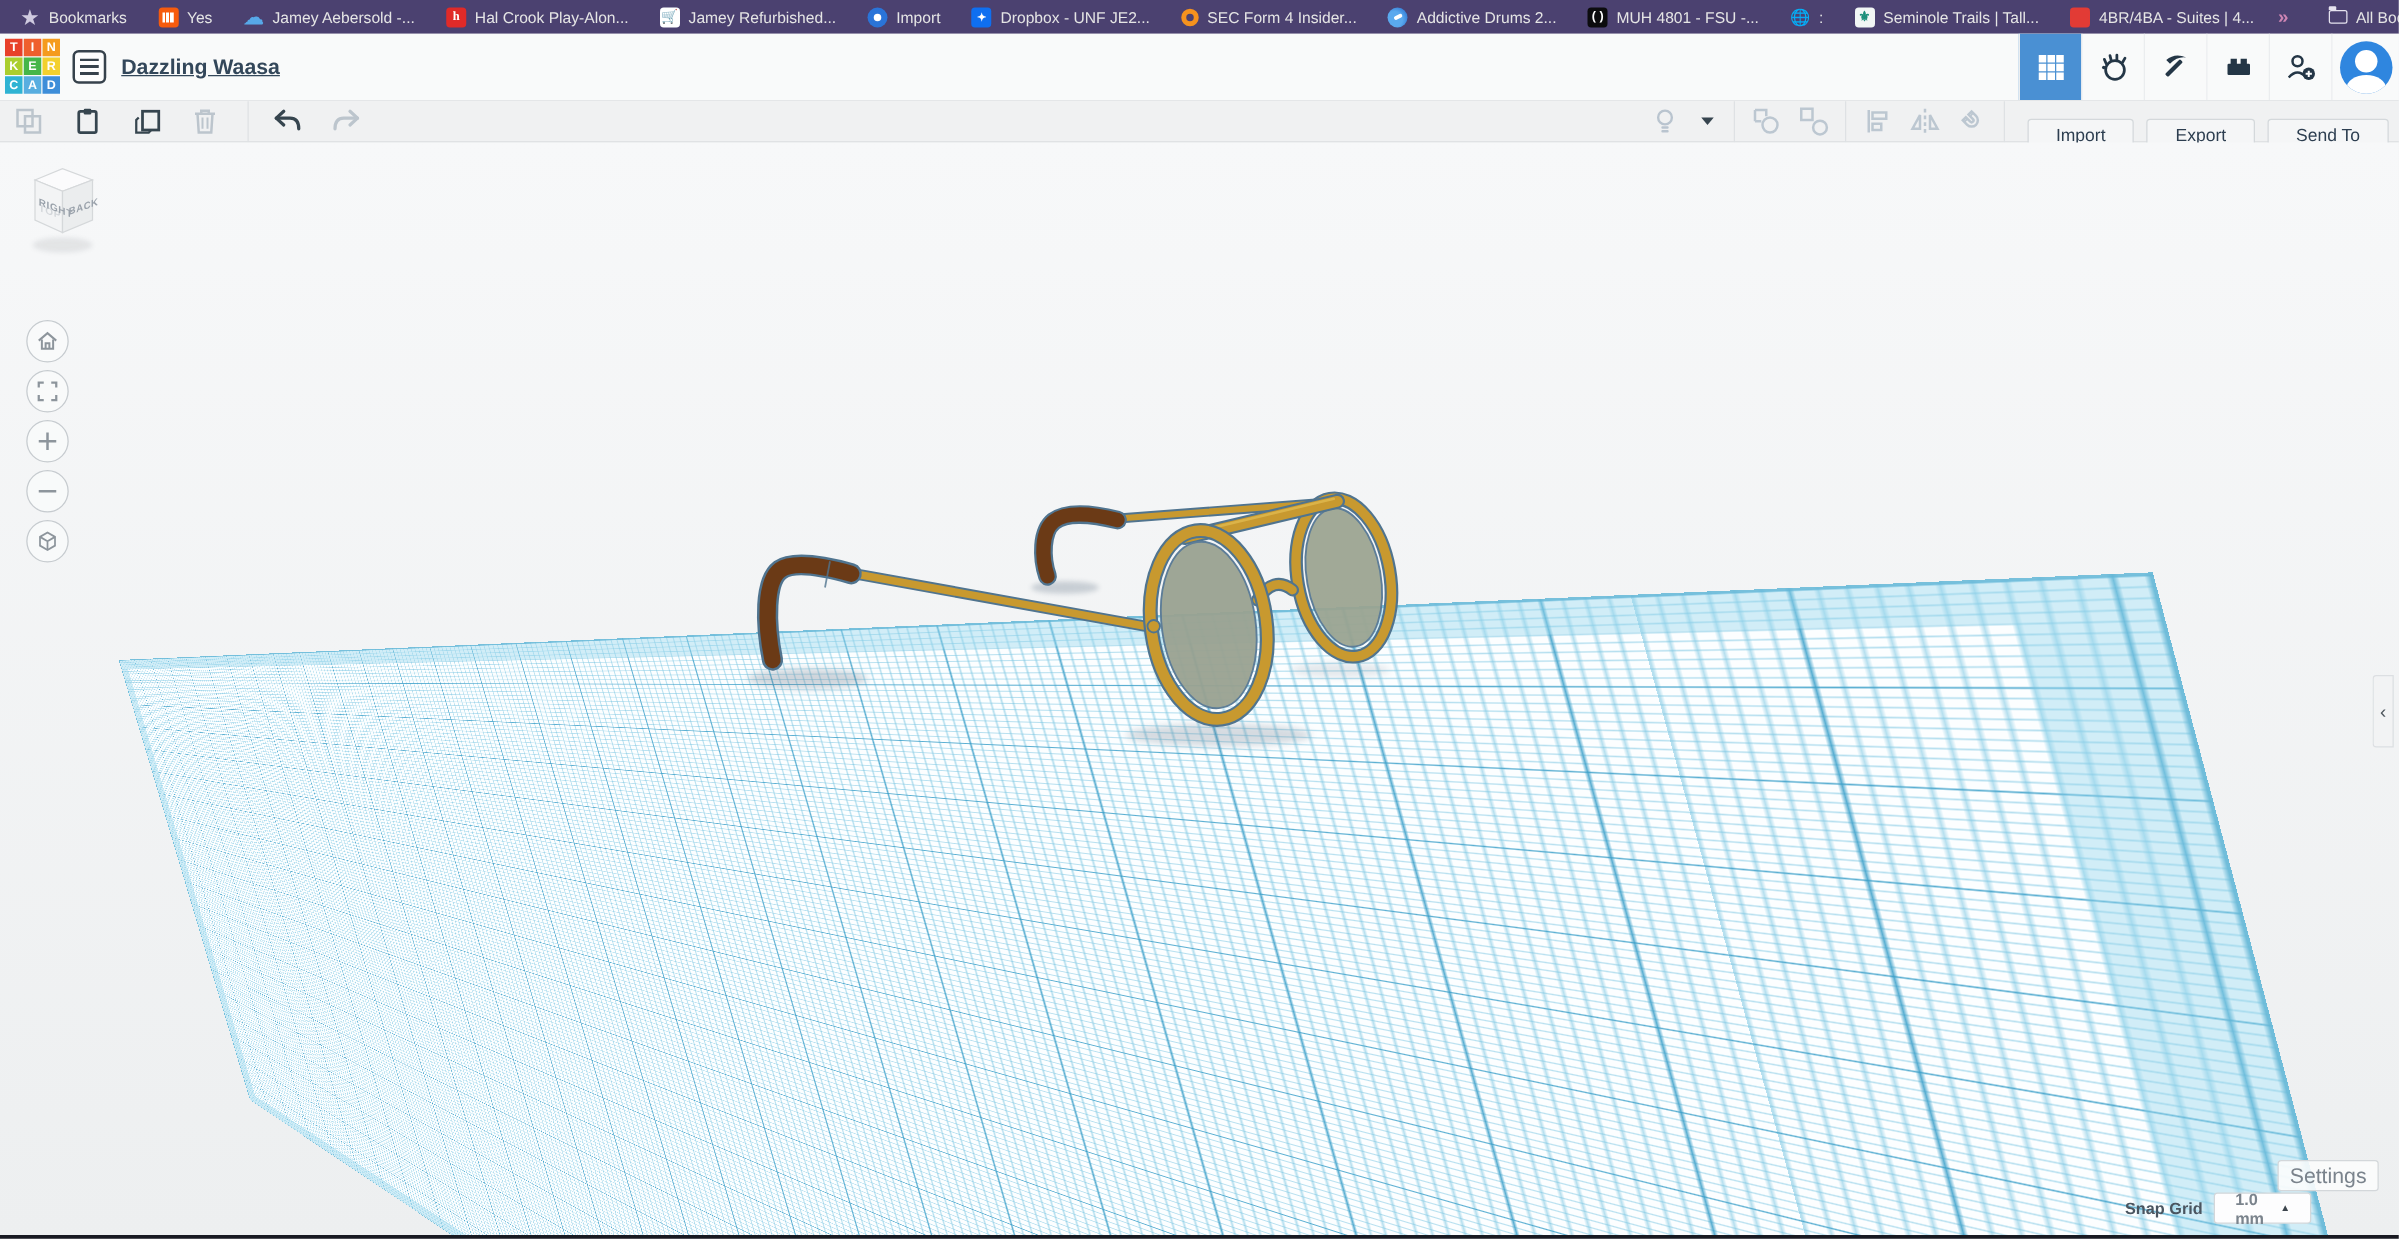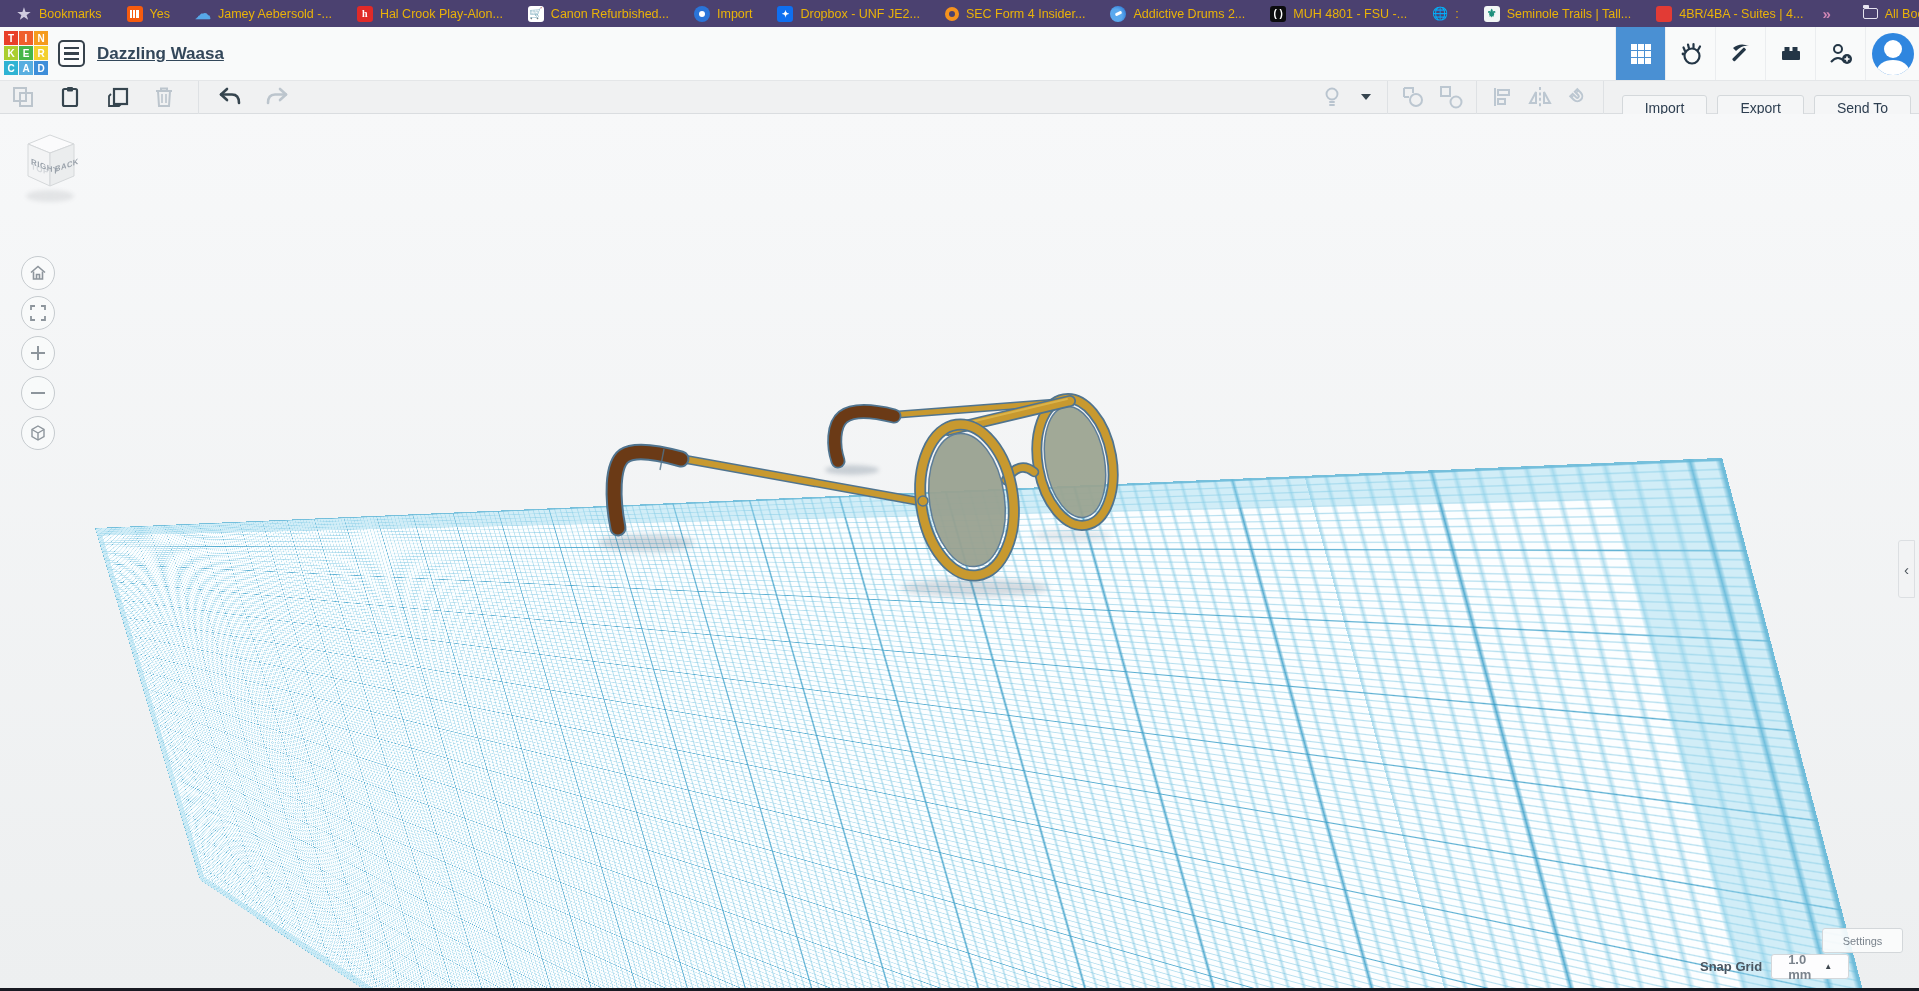--- a/index.html
+++ b/index.html
@@ -2,21 +2,21 @@
 <html><head>
 <meta charset="utf-8">
 <style>
   * { margin:0; padding:0; box-sizing:border-box; }
   html,body { width:1919px; height:991px; overflow:hidden; font-family:"Liberation Sans", sans-serif; background:#f2f3f4; }
 
   
   .bookmarks-bar { position:absolute; left:0; top:0; width:1919px; height:27px; background:#4b4170;
     display:flex; align-items:center; padding:0 10px; color:#f3f2f7; font-size:12.5px; }
   .bm-item { display:flex; align-items:center; gap:7px; margin-right:13px; padding:2px 6px; border-radius:3px; white-space:nowrap; cursor:pointer; }
-  .bm-label { color:#eab308; }
+  .bm-label { color:#e5e5e5; }
   .fav { width:16px; height:16px; display:inline-flex; align-items:center; justify-content:center; flex:0 0 auto;
     font-size:10px; font-weight:bold; color:#fff; border-radius:3px; }
   .fav-star { font-size:15px; color:#cfcadf; background:none; }
   .fav-soundcloud { background:#f65b0e; }
   .fav-soundcloud i { display:block; width:9px; height:8px;
      background:linear-gradient(90deg,#fff 0 2px,transparent 2px 3px,#fff 3px 5px,transparent 5px 6px,#fff 6px 9px); }
   .fav-cloud { background:none; color:#57a8e8; font-size:16px; }
   .fav-hal { background:#e02a28; font-family:"Liberation Serif",serif; }
   .fav-cart { background:#fff; color:#d62f28; font-size:11px; }
   .fav-coolors { background:#2a74d8; border-radius:50%; }
@@ -89,21 +89,21 @@
   .nav-btn { width:34px; height:34px; border-radius:50%; border:1.5px solid #c6cbcf; background:rgba(252,253,253,.55);
     display:flex; align-items:center; justify-content:center; cursor:pointer; }
 
   
   .collapse-tab { position:absolute; right:4px; top:426px; width:17px; height:58px; background:#f2f3f4;
     border:1px solid #dcdfe2; border-radius:3px 0 0 3px; display:flex; align-items:center; justify-content:center;
     color:#4d555c; font-size:15px; cursor:pointer; }
 
   
   .settings-btn { position:absolute; left:1822px; top:814px; width:81px; height:25px; background:rgba(251,252,252,.9);
-    border:1px solid #d3d7da; border-radius:3px; font-size:11px; color:#7a838c; display:flex; align-items:center; justify-content:center; cursor:pointer; }
+    border:1px solid #d3d7da; border-radius:3px; font-size:17px; color:#7a838c; display:flex; align-items:center; justify-content:center; cursor:pointer; }
   .snap-row { position:absolute; left:1700px; top:840px; display:flex; align-items:center; gap:9px;font-weight:bold; }
   .snap-label { font-size:13px; color:#4a5560; }
   .snap-select { width:78px; height:25px; background:#fdfdfe; border:1px solid #d3d7da; border-radius:3px;
     display:flex; align-items:center; justify-content:space-between; padding:0 16px; font-size:13px; color:#7a838c; cursor:pointer; }
   .snap-caret { font-size:8px; color:#3d464e; }
 
   .bottom-strip { position:absolute; left:0; top:988px; width:1919px; height:3px; background:#181a22; }
 </style>
 </head>
 <body>
@@ -122,21 +122,21 @@
   <div class="bm-item">
     <span class="fav fav-cloud">☁</span>
     <span class="bm-label">Jamey Aebersold -...</span>
   </div>
   <div class="bm-item">
     <span class="fav fav-hal">h</span>
     <span class="bm-label">Hal Crook Play-Alon...</span>
   </div>
   <div class="bm-item">
     <span class="fav fav-cart">🛒</span>
-    <span class="bm-label">Canon Refurbished...</span>
+    <span class="bm-label">Jamey Refurbished...</span>
   </div>
   <div class="bm-item">
     <span class="fav fav-coolors">
         <i></i>
       </span>
     <span class="bm-label">Import</span>
   </div>
   <div class="bm-item">
     <span class="fav fav-dropbox">✦</span>
     <span class="bm-label">Dropbox - UNF JE2...</span>

